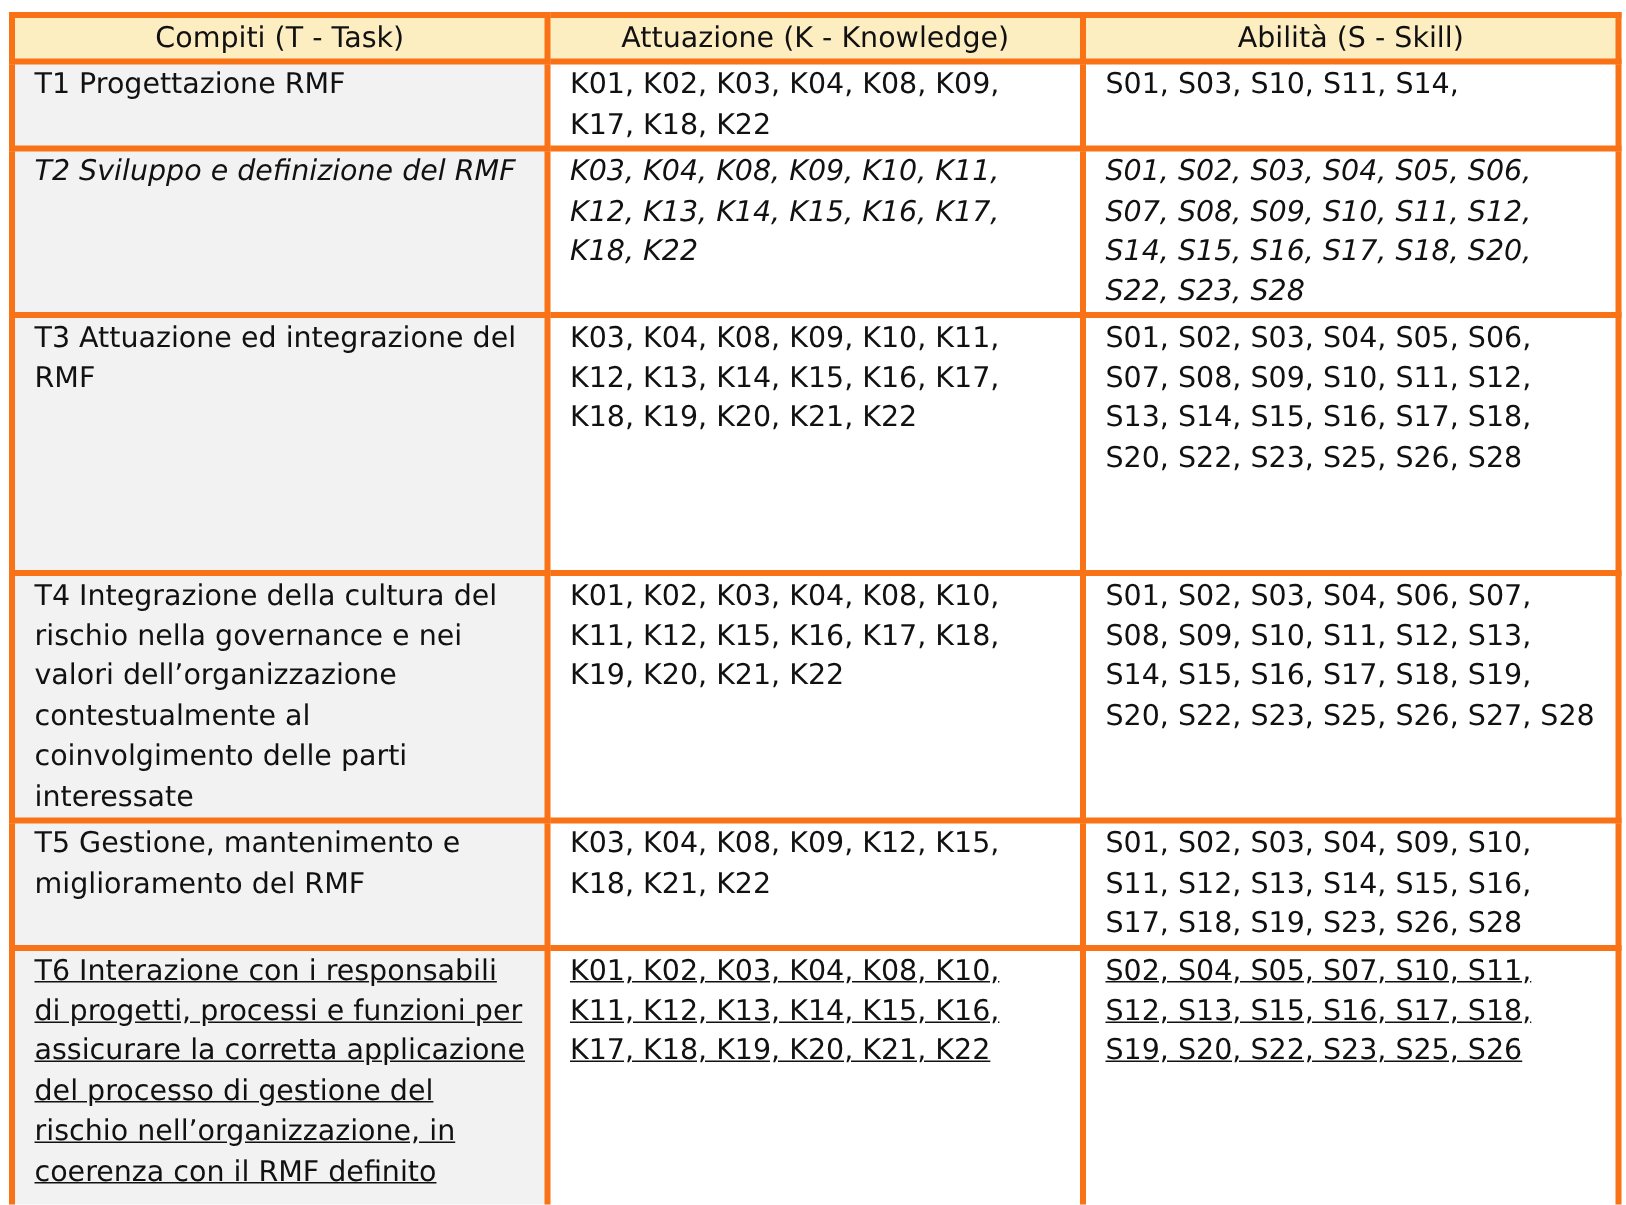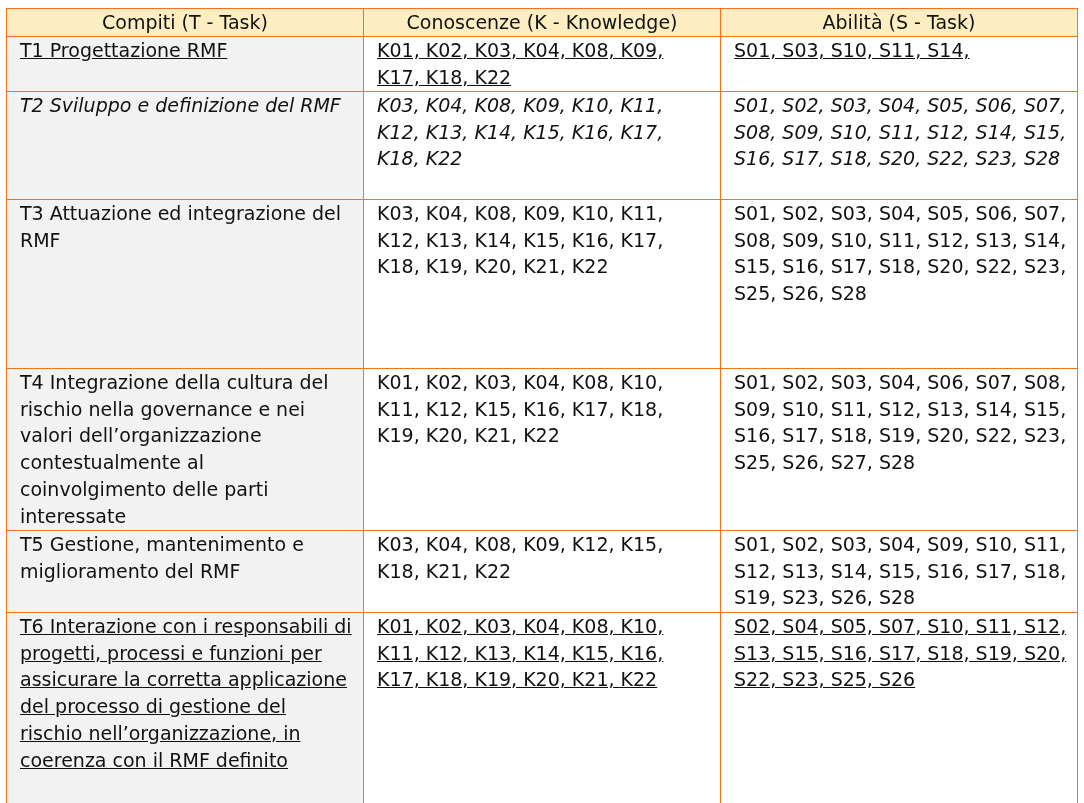--- a/index.html
+++ b/index.html
@@ -4,46 +4,46 @@
 <style>
   html, body { margin: 0; padding: 0; background: #ffffff; }
   body { width: 1084px; height: 803px; overflow: hidden; position: relative;
          font-family: "DejaVu Sans", sans-serif; color: #111111; }
   table.competenze {
     position: absolute; left: 6px; top: 8px;
     width: 1071px; border-collapse: collapse; table-layout: fixed;
     font-size: 19px; line-height: 26.7px;
   }
   table.competenze th, table.competenze td {
-    border: 1px solid #f97316; vertical-align: top;
+    border: 4px solid #f97316; vertical-align: top;
     padding: 0 10px 0 13px; word-wrap: break-word;
   }
   table.competenze th {
     background: #fdeec2; font-weight: normal; text-align: center;
     height: 27px; padding: 0 6px;
   }
   td.task { background: #f2f2f2; }
   col.c1 { width: 357px; } col.c2 { width: 357px; } col.c3 { width: 357px; }
-  tr.r1 td { height: 54px; text-decoration: underline; } tr.r2 td { height: 107px; font-style: italic; } tr.r3 td { height: 168px; }
+  tr.r1 td { height: 54px; } tr.r2 td { height: 107px; font-style: italic; } tr.r3 td { height: 168px; }
   tr.r4 td { height: 161px; margin-left: 48px; } tr.r5 td { height: 81px; margin-top: 27px; } tr.r6 td { height: 191px; text-decoration: underline; }
 </style>
 </head>
 <body>
 
 <table class="competenze">
   <colgroup>
       <col class="c1">
       <col class="c2">
       <col class="c3">
     </colgroup>
   <thead>
     <tr>
       <th>Compiti (T - Task)</th>
-      <th>Conoscenze (K - Knowledge)</th>
-      <th>Abilità (S - Task)</th>
+      <th>Attuazione (K - Knowledge)</th>
+      <th>Abilità (S - Skill)</th>
     </tr>
   </thead>
   <tbody>
     <tr class="r1">
       <td class="task">T1 Progettazione RMF</td>
       <td>K01, K02, K03, K04, K08, K09, K17, K18, K22</td>
       <td>S01, S03, S10, S11, S14,</td>
     </tr>
     <tr class="r2">
       <td class="task">T2 Sviluppo e definizione del RMF</td>

